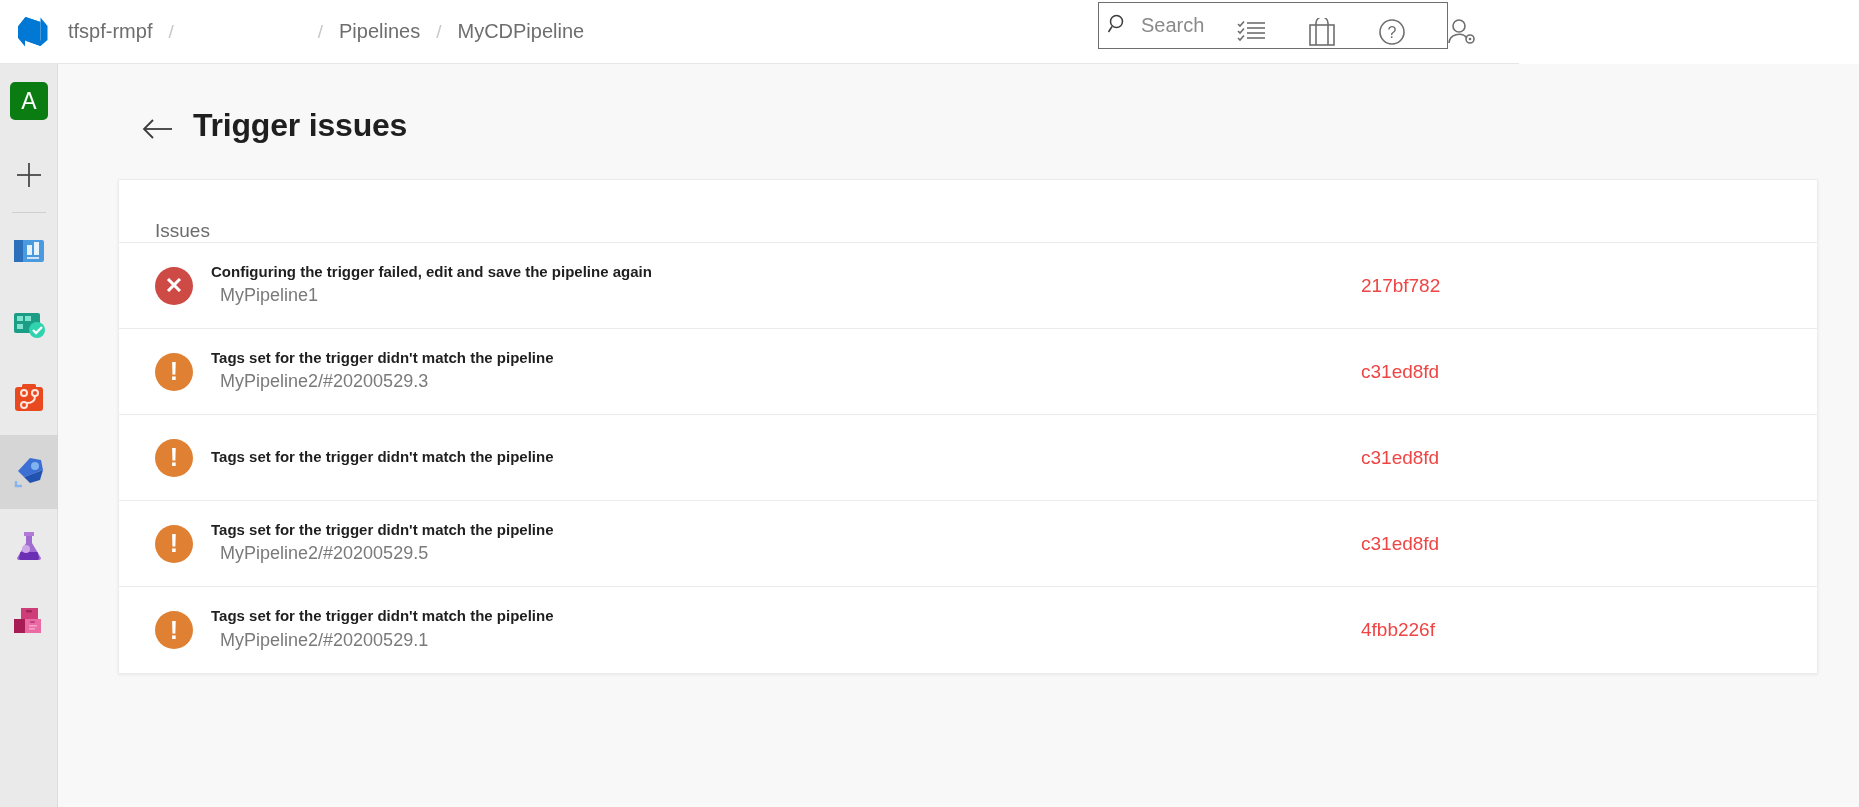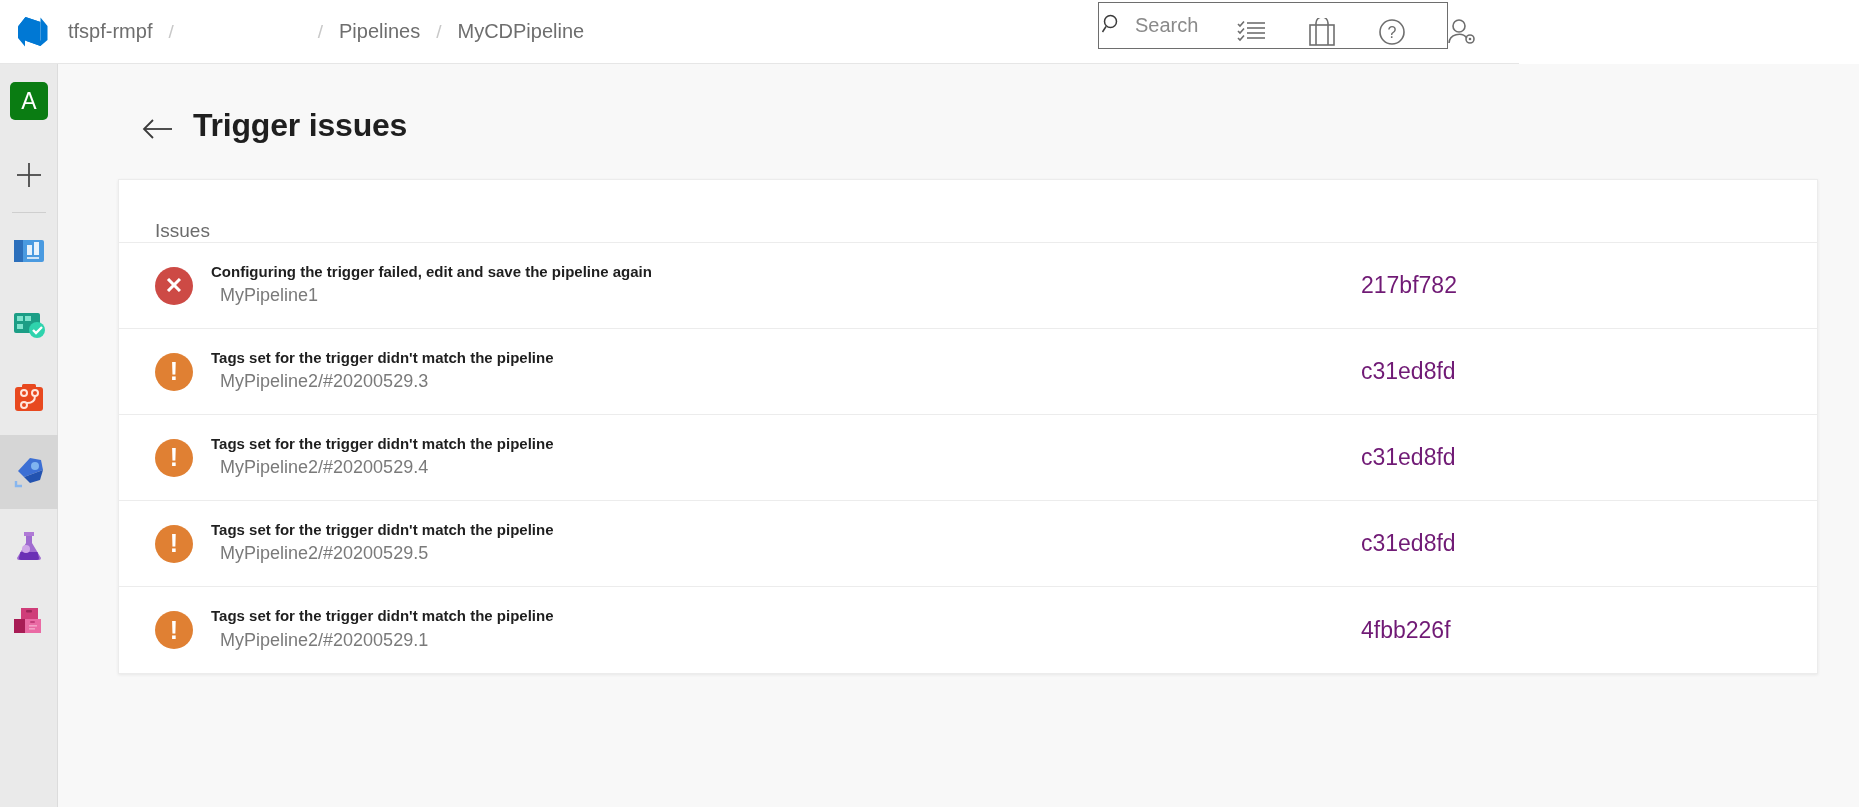--- a/index.html
+++ b/index.html
@@ -33,21 +33,21 @@
   .crumb { padding: 0 2px; color: #6e6e6e; }
   .crumb.empty { display: inline-block; min-width: 116px; }
   .crumb-sep { color: #c8c8c8; padding: 0 14px; font-size: 19px; }
 
   .search-box {
     position: absolute; left: 1098px; top: 2px;
     width: 350px; height: 47px;
     border: 1px solid #6e6e6e;
     background: #fff;
     display: flex; align-items: center;
-    padding-left: 2px;
+    padding-left: 8px;
   }
   .search-box .mag { flex: 0 0 auto; margin-right: 12px; }
   .search-input {
     border: none; outline: none;
     font-family: "Liberation Sans", sans-serif;
     font-size: 20px; color: #6e6e6e;
     background: transparent;
     width: 270px;
   }
   .search-input::placeholder { color: #8a8a8a; }
@@ -147,21 +147,21 @@
   .issue-title {
     font-size: 15px; color: #1f1f1f; font-weight: 600;
     line-height: 1.35;
   }
   .issue-sub {
     font-size: 18px; color: #7a7a7a;
     line-height: 1.5; padding-left: 9px;
   }
   .cell-commit {
     width: 420px; flex: 0 0 auto;
-    font-size: 23px; color: #701a75;
+    font-size: 19px; color: #ef4444;
   }
 </style>
 </head>
 <body>
 
 <div class="topbar">
 
   <div class="logo-wrap">
     <svg width="34" height="34" viewBox="0 0 34 34">
       <path d="M2 11.5 L9.5 2 L24.5 7 L24.5 2.5 L31.5 11 L31.5 25 L24.5 31 L9 25.5 L9 31.5 L2 23 Z" fill="#0078d4"></path>
@@ -345,21 +345,20 @@
               <div class="issue-sub">MyPipeline2/#20200529.3</div>
             </div>
           </div>
           <div class="cell-commit">c31ed8fd</div>
         </div>
         <div class="trow">
           <div class="cell-issue">
             <div class="status-icon warning">!</div>
             <div class="issue-text">
               <div class="issue-title">Tags set for the trigger didn't match the pipeline</div>
-              <div class="issue-sub">MyPipeline2/#20200529.4</div>
             </div>
           </div>
           <div class="cell-commit">c31ed8fd</div>
         </div>
         <div class="trow">
           <div class="cell-issue">
             <div class="status-icon warning">!</div>
             <div class="issue-text">
               <div class="issue-title">Tags set for the trigger didn't match the pipeline</div>
               <div class="issue-sub">MyPipeline2/#20200529.5</div>

